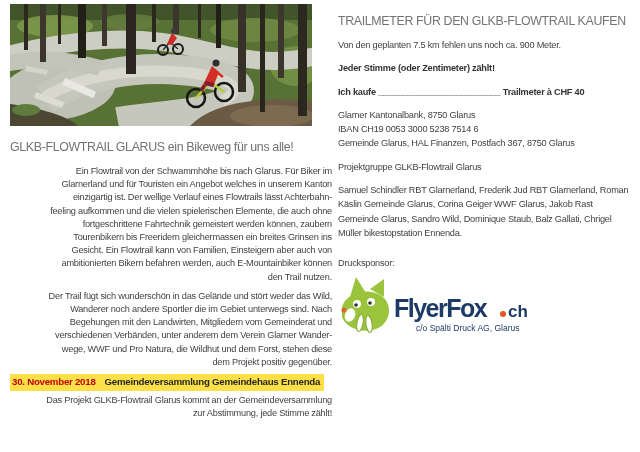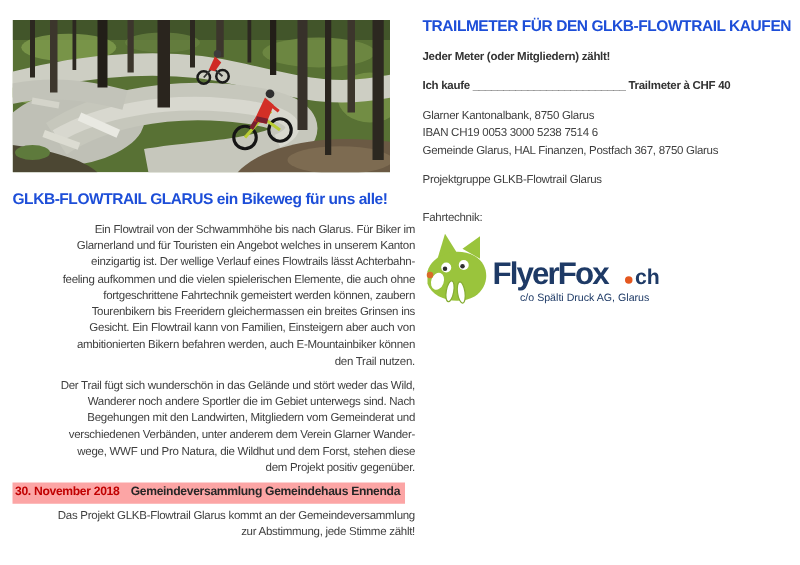--- a/index.html
+++ b/index.html
@@ -1,31 +1,31 @@
 <!DOCTYPE html>
 <html><head>
 <meta charset="utf-8">
 <style>
   html,body{margin:0;padding:0;background:#fff;}
   .page{position:relative;width:640px;height:452px;background:#ffffff;overflow:hidden;
         font-family:"Liberation Sans",sans-serif;color:#3f3f3f;}
-  .left-col{position:absolute;left:10px;top:16px;width:322px;}
+  .left-col{position:absolute;left:10px;top:4px;width:322px;}
   .right-col{position:absolute;left:338px;top:8px;width:298px;}
   .photo-wrap{width:302px;height:122px;overflow:hidden;}
-  h1{margin:0;font-size:12.4px;line-height:15px;font-weight:700;color:#1d4ed8;letter-spacing:-0.35px;white-space:nowrap;}
+  h1{margin:0;font-size:12.4px;line-height:15px;font-weight:400;color:#737373;letter-spacing:-0.35px;white-space:nowrap;}
   .left-col h1{margin-top:14px;}
   .right-col h1{margin-top:6px;}
   .txt{font-size:9.2px;letter-spacing:-0.22px;white-space:pre;color:#3f3f3f;}
   .left-col .txt{line-height:13.2px;text-align:right;}
   .right-col .txt{line-height:14.3px;}
   .m3{margin-top:3px;} .m6{margin-top:6px;} .m9{margin-top:9px;}
   .m10{margin-top:10px;} .m16{margin-top:16px;}
   .b{font-weight:700;color:#333;}
   .email{color:#2b2b2b;}
-  .hl{display:inline-block;margin-top:5px;background:#fca5a5;font-size:9.7px;line-height:12px;
+  .hl{display:inline-block;margin-top:5px;background:#fde047;font-size:9.7px;line-height:12px;
       font-weight:700;letter-spacing:-0.25px;padding:2px 4px 3px 2px;white-space:nowrap;}
   .hl-date{color:#c00000;padding-right:9px;}
   .hl-event{color:#262626;}
   .logo{margin-top:4px;}
 </style>
 </head>
 <body>
 
 <div class="page">
 
@@ -121,37 +121,42 @@
     <div class="hl"><span class="hl-date">30. November 2018</span><span class="hl-event">Gemeindeversammlung Gemeindehaus Ennenda</span></div>
 
     <div class="txt m3">Das Projekt GLKB-Flowtrail Glarus kommt an der Gemeindeversammlung
 zur Abstimmung, jede Stimme zählt!</div>
   </div>
 
   <div class="right-col">
 
     <h1>TRAILMETER FÜR DEN GLKB-FLOWTRAIL KAUFEN</h1>
 
+    <div class="txt m9">Von den geplanten 7.5 km fehlen uns noch ca. 900 Meter.</div>
 
-    <div class="txt b m9">Jeder Meter (oder Mitgliedern) zählt!</div>
+    <div class="txt b m9">Jeder Stimme (oder Zentimeter) zählt!</div>
 
 
     <div class="txt b m9"><span>Ich kaufe </span><span>_________________________</span><span> Trailmeter à CHF 40</span></div>
 
 
     <div class="txt m9">Glarner Kantonalbank, 8750 Glarus
 IBAN CH19 0053 3000 5238 7514 6
 Gemeinde Glarus, HAL Finanzen, Postfach 367, 8750 Glarus</div>
 
 
     <div class="txt m9">Projektgruppe GLKB-Flowtrail Glarus</div>
 
+    <div class="txt m9">Samuel Schindler RBT Glarnerland, Frederik Jud RBT Glarnerland, Roman
+Käslin Gemeinde Glarus, Corina Geiger WWF Glarus, Jakob Rast
+Gemeinde Glarus, Sandro Wild, Dominique Staub, Balz Gallati, Chrigel
+Müller bikestopstation Ennenda.</div>
 
 
-    <div class="txt m16">Fahrtechnik:</div>
+    <div class="txt m16">Drucksponsor:</div>
 
     <div class="logo">
       <svg width="230" height="62" viewBox="0 0 230 62">
         <g transform="translate(2,2)">
           <path d="M10,20 L16,0 L26,16 Z" fill="#9ac43c"></path>
           <path d="M30,12 L44,2 L44,20 Z" fill="#9ac43c"></path>
           <path d="M2,30 C6,16 26,10 40,18 C52,25 52,42 40,50 C26,58 6,52 2,40 Z" fill="#9ac43c"></path>
           <circle cx="17" cy="27" r="4" fill="#ffffff"></circle>
           <circle cx="16" cy="28" r="1.8" fill="#2f2f2f"></circle>
           <circle cx="31" cy="25" r="4" fill="#ffffff"></circle>

